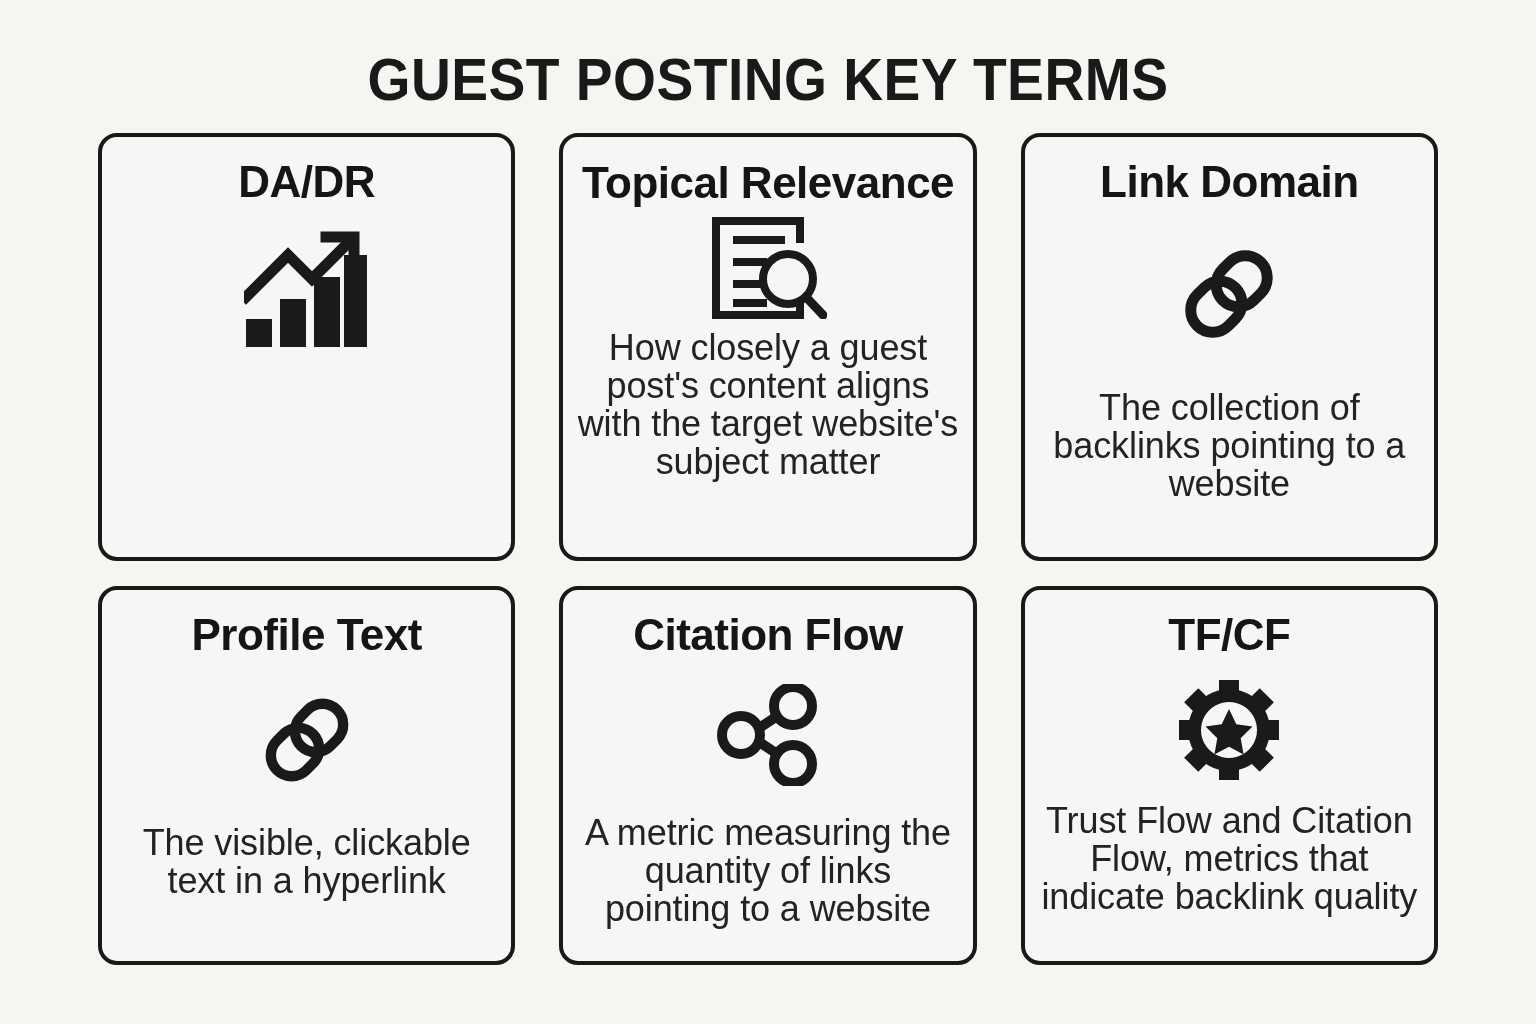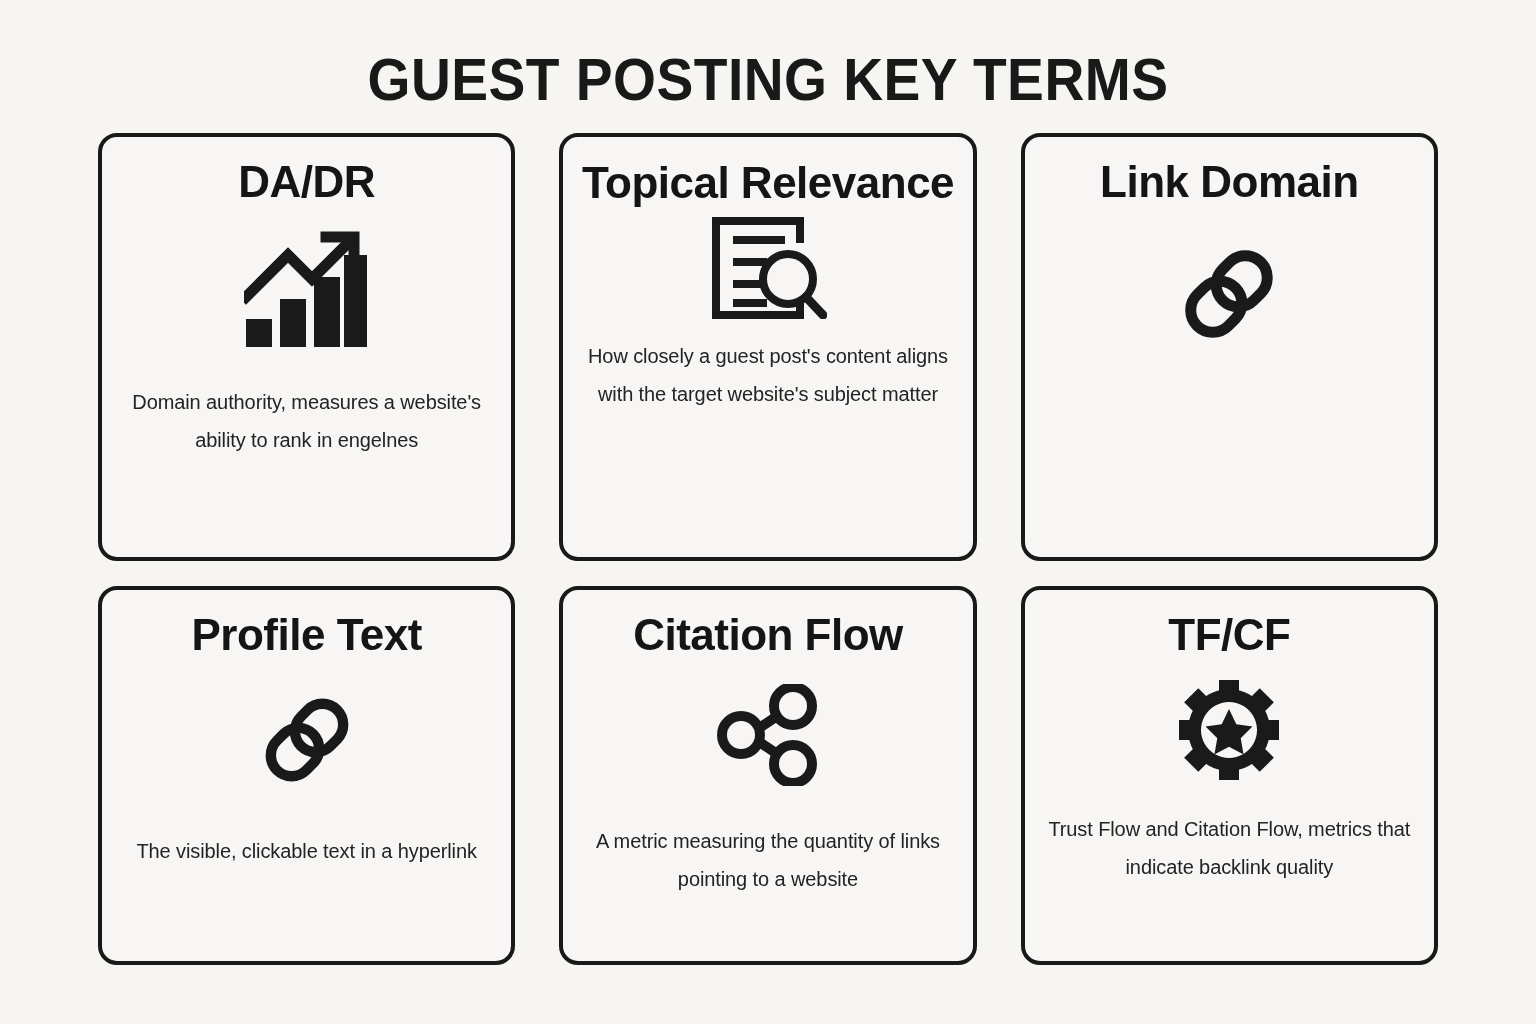--- a/index.html
+++ b/index.html
@@ -71,25 +71,25 @@
     display: flex;
     align-items: center;
     justify-content: center;
     margin-top: 12px;
     margin-bottom: 10px;
   }
   .card-icon svg {
     display: block;
   }
   .card-desc {
-    font-size: 20px;
+    font-size: 36px;
     line-height: 38px;
     text-align: center;
     color: #232323;
-    margin: 8px;
+    margin: 0;
     letter-spacing: -0.1px;
   }
   
   .r1 .card-icon { margin-top: 14px; }
   .r2 .card-icon { margin-top: 16px; margin-bottom: 16px; }
   .c-dadr .card-icon { margin-top: 22px; margin-bottom: 26px; }
   .c-topical .card-title { line-height: 56px; }
   .c-topical .card-icon { margin-top: 6px; margin-bottom: 10px; }
   .c-linkprofile .card-icon { margin-top: 30px; margin-bottom: 40px; }
   .c-anchor .card-icon { margin-top: 26px; margin-bottom: 32px; }
@@ -112,21 +112,20 @@
 
           <rect x="2" y="88" width="26" height="28" fill="#1a1a1a"></rect>
           <rect x="36" y="68" width="26" height="48" fill="#1a1a1a"></rect>
           <rect x="70" y="46" width="26" height="70" fill="#1a1a1a"></rect>
           <rect x="100" y="24" width="23" height="92" fill="#1a1a1a"></rect>
 
           <path d="M2 66 L44 24 L68 48 L106 10" stroke="#1a1a1a" stroke-width="11" stroke-linecap="square" stroke-linejoin="miter" fill="none"></path>
           <path d="M82 6 L110 6 L110 34" stroke="#1a1a1a" stroke-width="11" stroke-linecap="square" stroke-linejoin="miter" fill="none"></path>
         </svg>
       </div>
-      <div class="card-desc">Domain authority, measures a website's ability to rank in engelnes</div>
     </div>
 
     <div class="card r1 c-topical">
       <div class="card-title">Topical Relevance</div>
       <div class="card-icon">
         <svg width="118" height="102" viewBox="0 0 118 102" fill="none">
 
           <path d="M91 10 L91 4 L7 4 L7 98 L91 98 L91 76" stroke="#1a1a1a" stroke-width="8" fill="none" stroke-linecap="butt" stroke-linejoin="miter"></path>
           <path d="M91 4 L91 26" stroke="#1a1a1a" stroke-width="8" fill="none"></path>
 
@@ -145,20 +144,21 @@
     <div class="card r1 c-linkprofile">
       <div class="card-title">Link Domain</div>
       <div class="card-icon">
         <svg width="110" height="110" viewBox="0 0 110 110" fill="none">
           <g transform="rotate(-45 55 55)">
             <rect x="10" y="33" width="54" height="44" rx="22" stroke="#1a1a1a" stroke-width="11" fill="none"></rect>
             <rect x="46" y="33" width="54" height="44" rx="22" stroke="#1a1a1a" stroke-width="11" fill="none"></rect>
           </g>
         </svg>
       </div>
+      <div class="card-desc">The collection of backlinks pointing to a website</div>
     </div>
 
     <div class="card r2 c-anchor">
       <div class="card-title">Profile Text</div>
       <div class="card-icon">
         <svg width="104" height="104" viewBox="0 0 110 110" fill="none">
           <g transform="rotate(-45 55 55)">
             <rect x="10" y="33" width="54" height="44" rx="22" stroke="#1a1a1a" stroke-width="11" fill="none"></rect>
             <rect x="46" y="33" width="54" height="44" rx="22" stroke="#1a1a1a" stroke-width="11" fill="none"></rect>
           </g>

